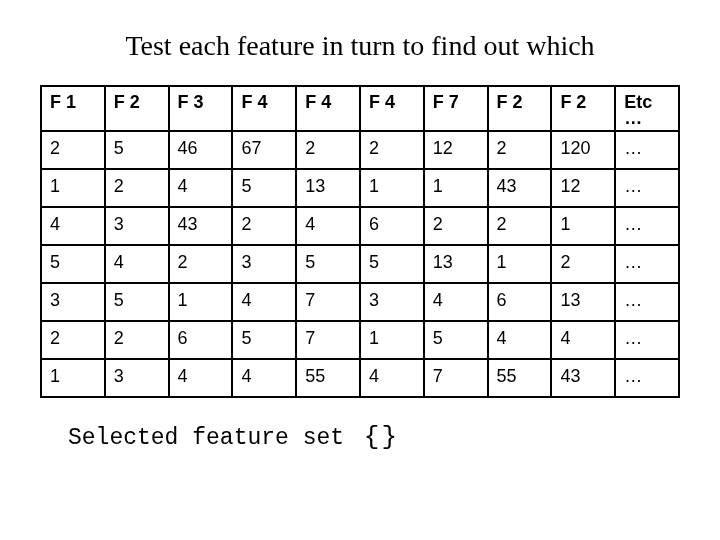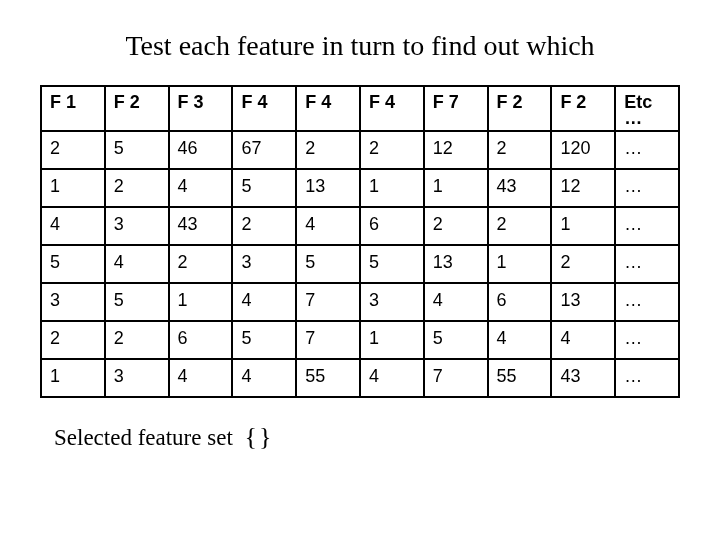--- a/index.html
+++ b/index.html
@@ -42,23 +42,23 @@
   td {
     font-family: Arial, Helvetica, sans-serif;
     font-size: 18px;
   }
   .etc-dots {
     display: block;
     line-height: 0.6;
   }
   .footer {
     margin-top: 24px;
-    margin-left: 14px;
+    margin-left: 28px;
     font-size: 23px;
-    font-family: Liberation Serif, serif;
+    font-family: Liberation Mono, monospace;
   }
   .braces {
     font-size: 26px;
     margin-left: 6px;
     letter-spacing: 2px;
   }
 </style>
 </head>
 <body>
 

